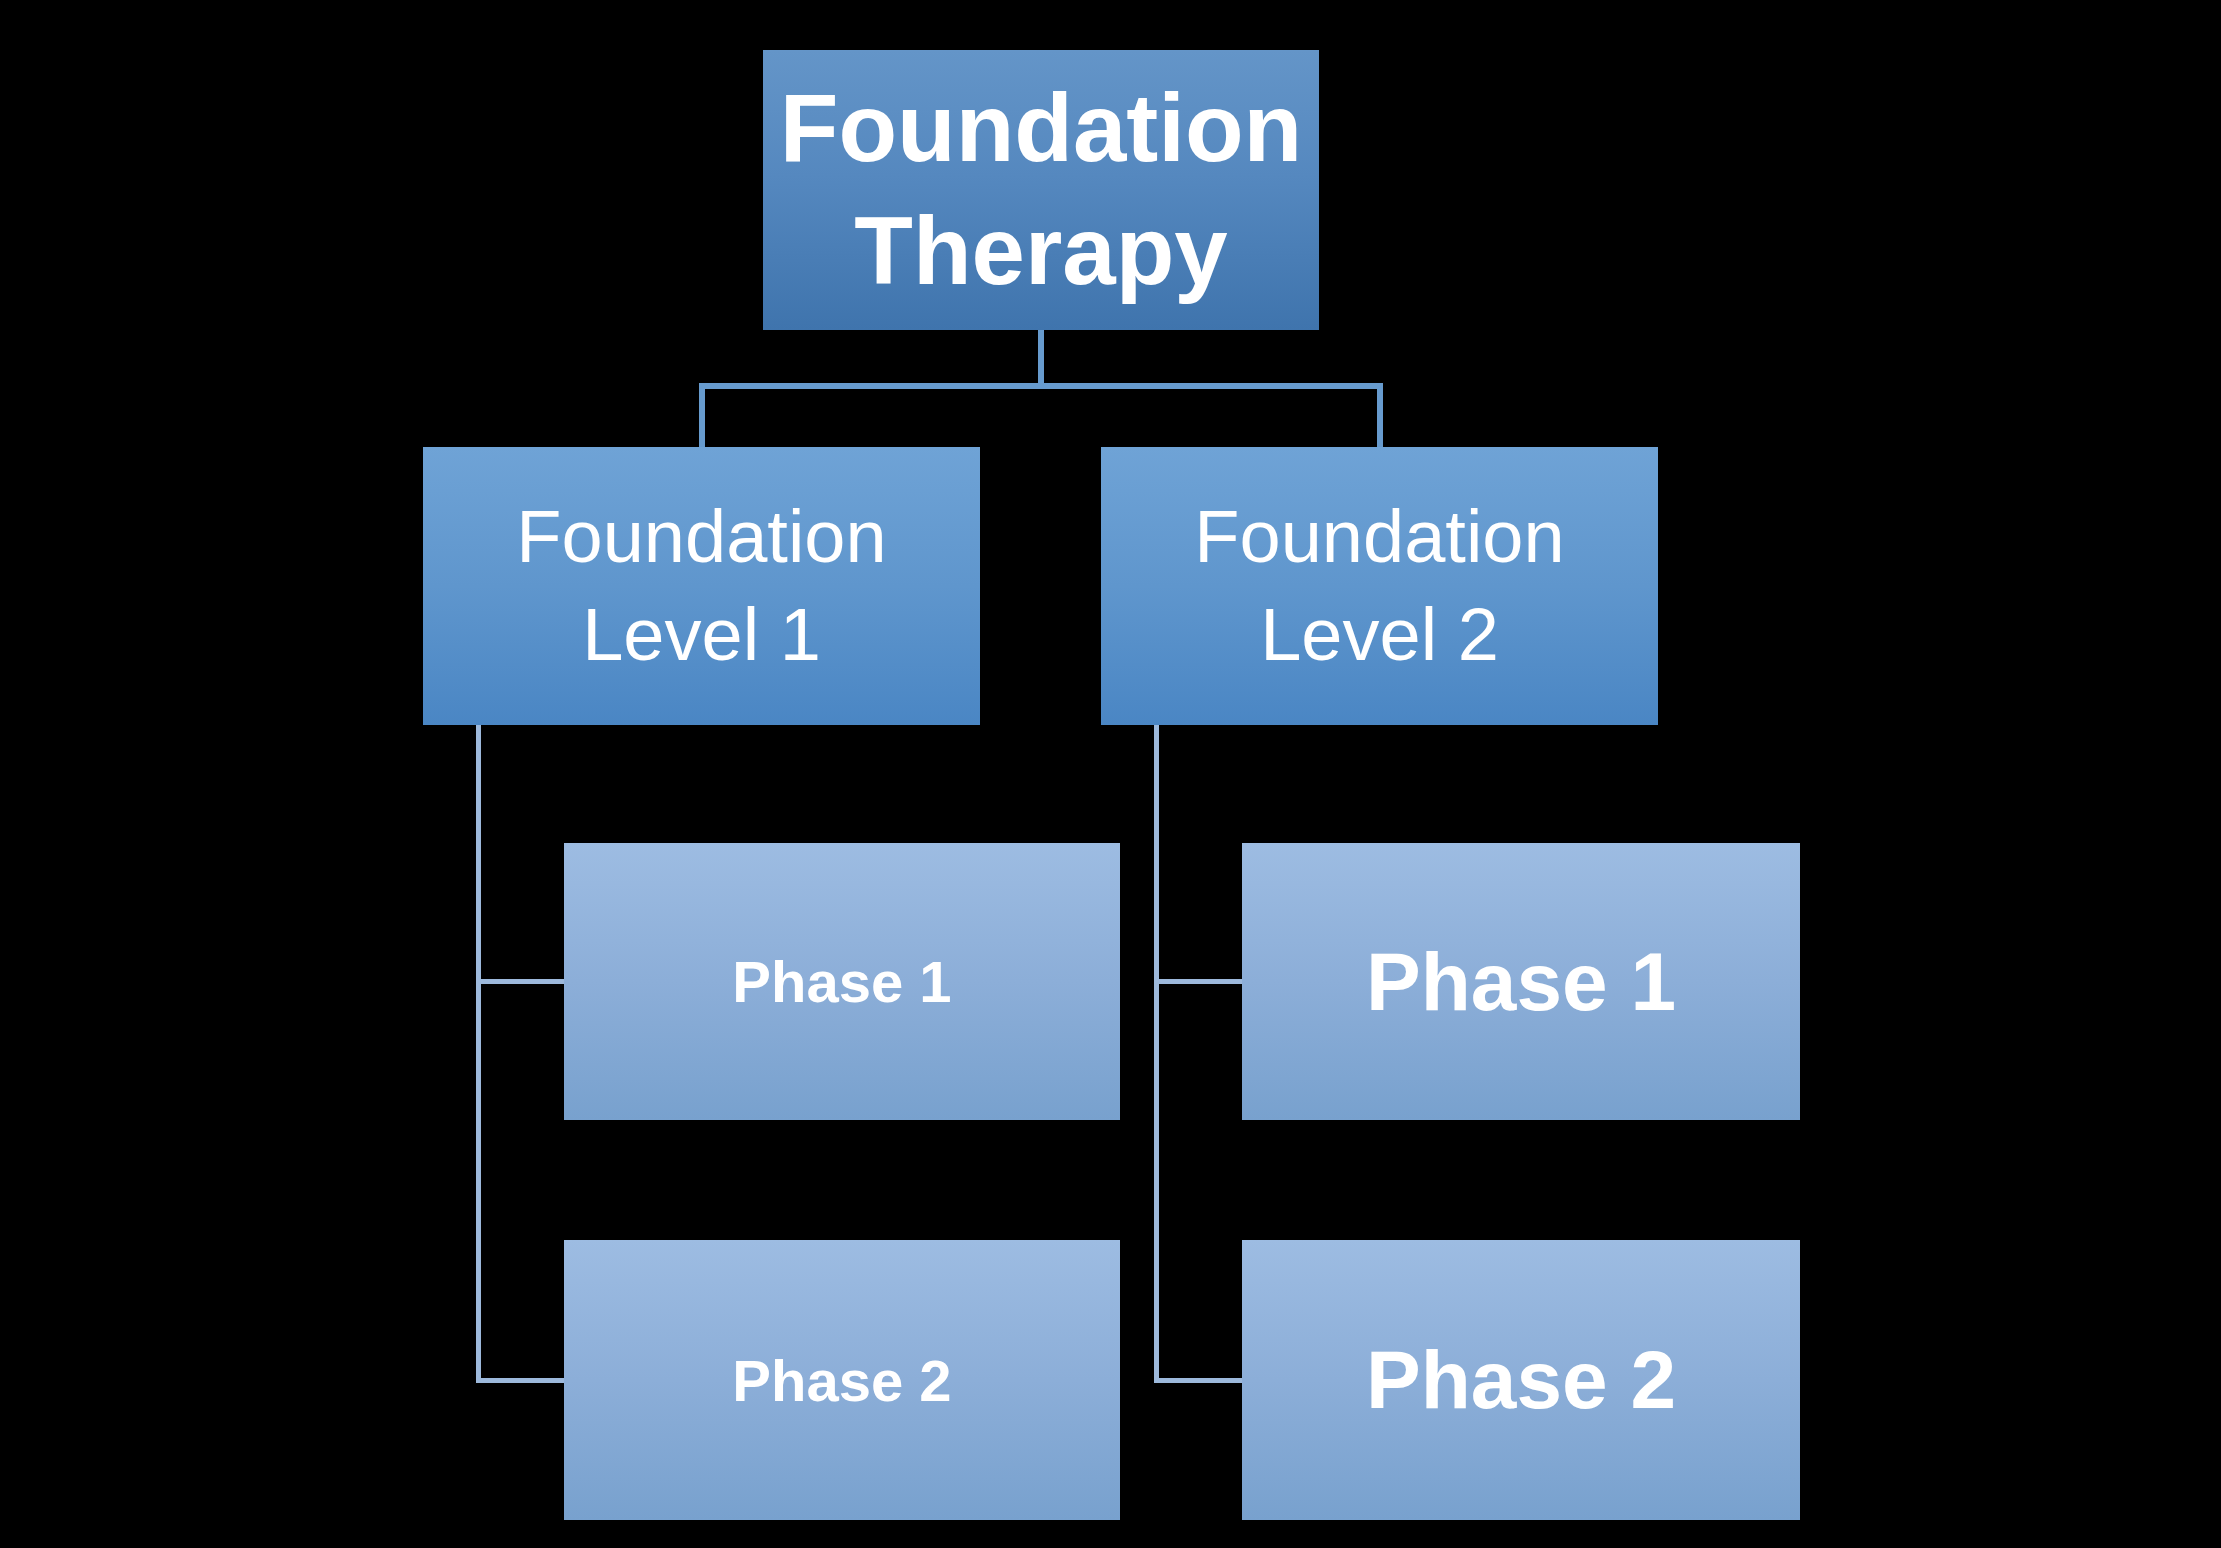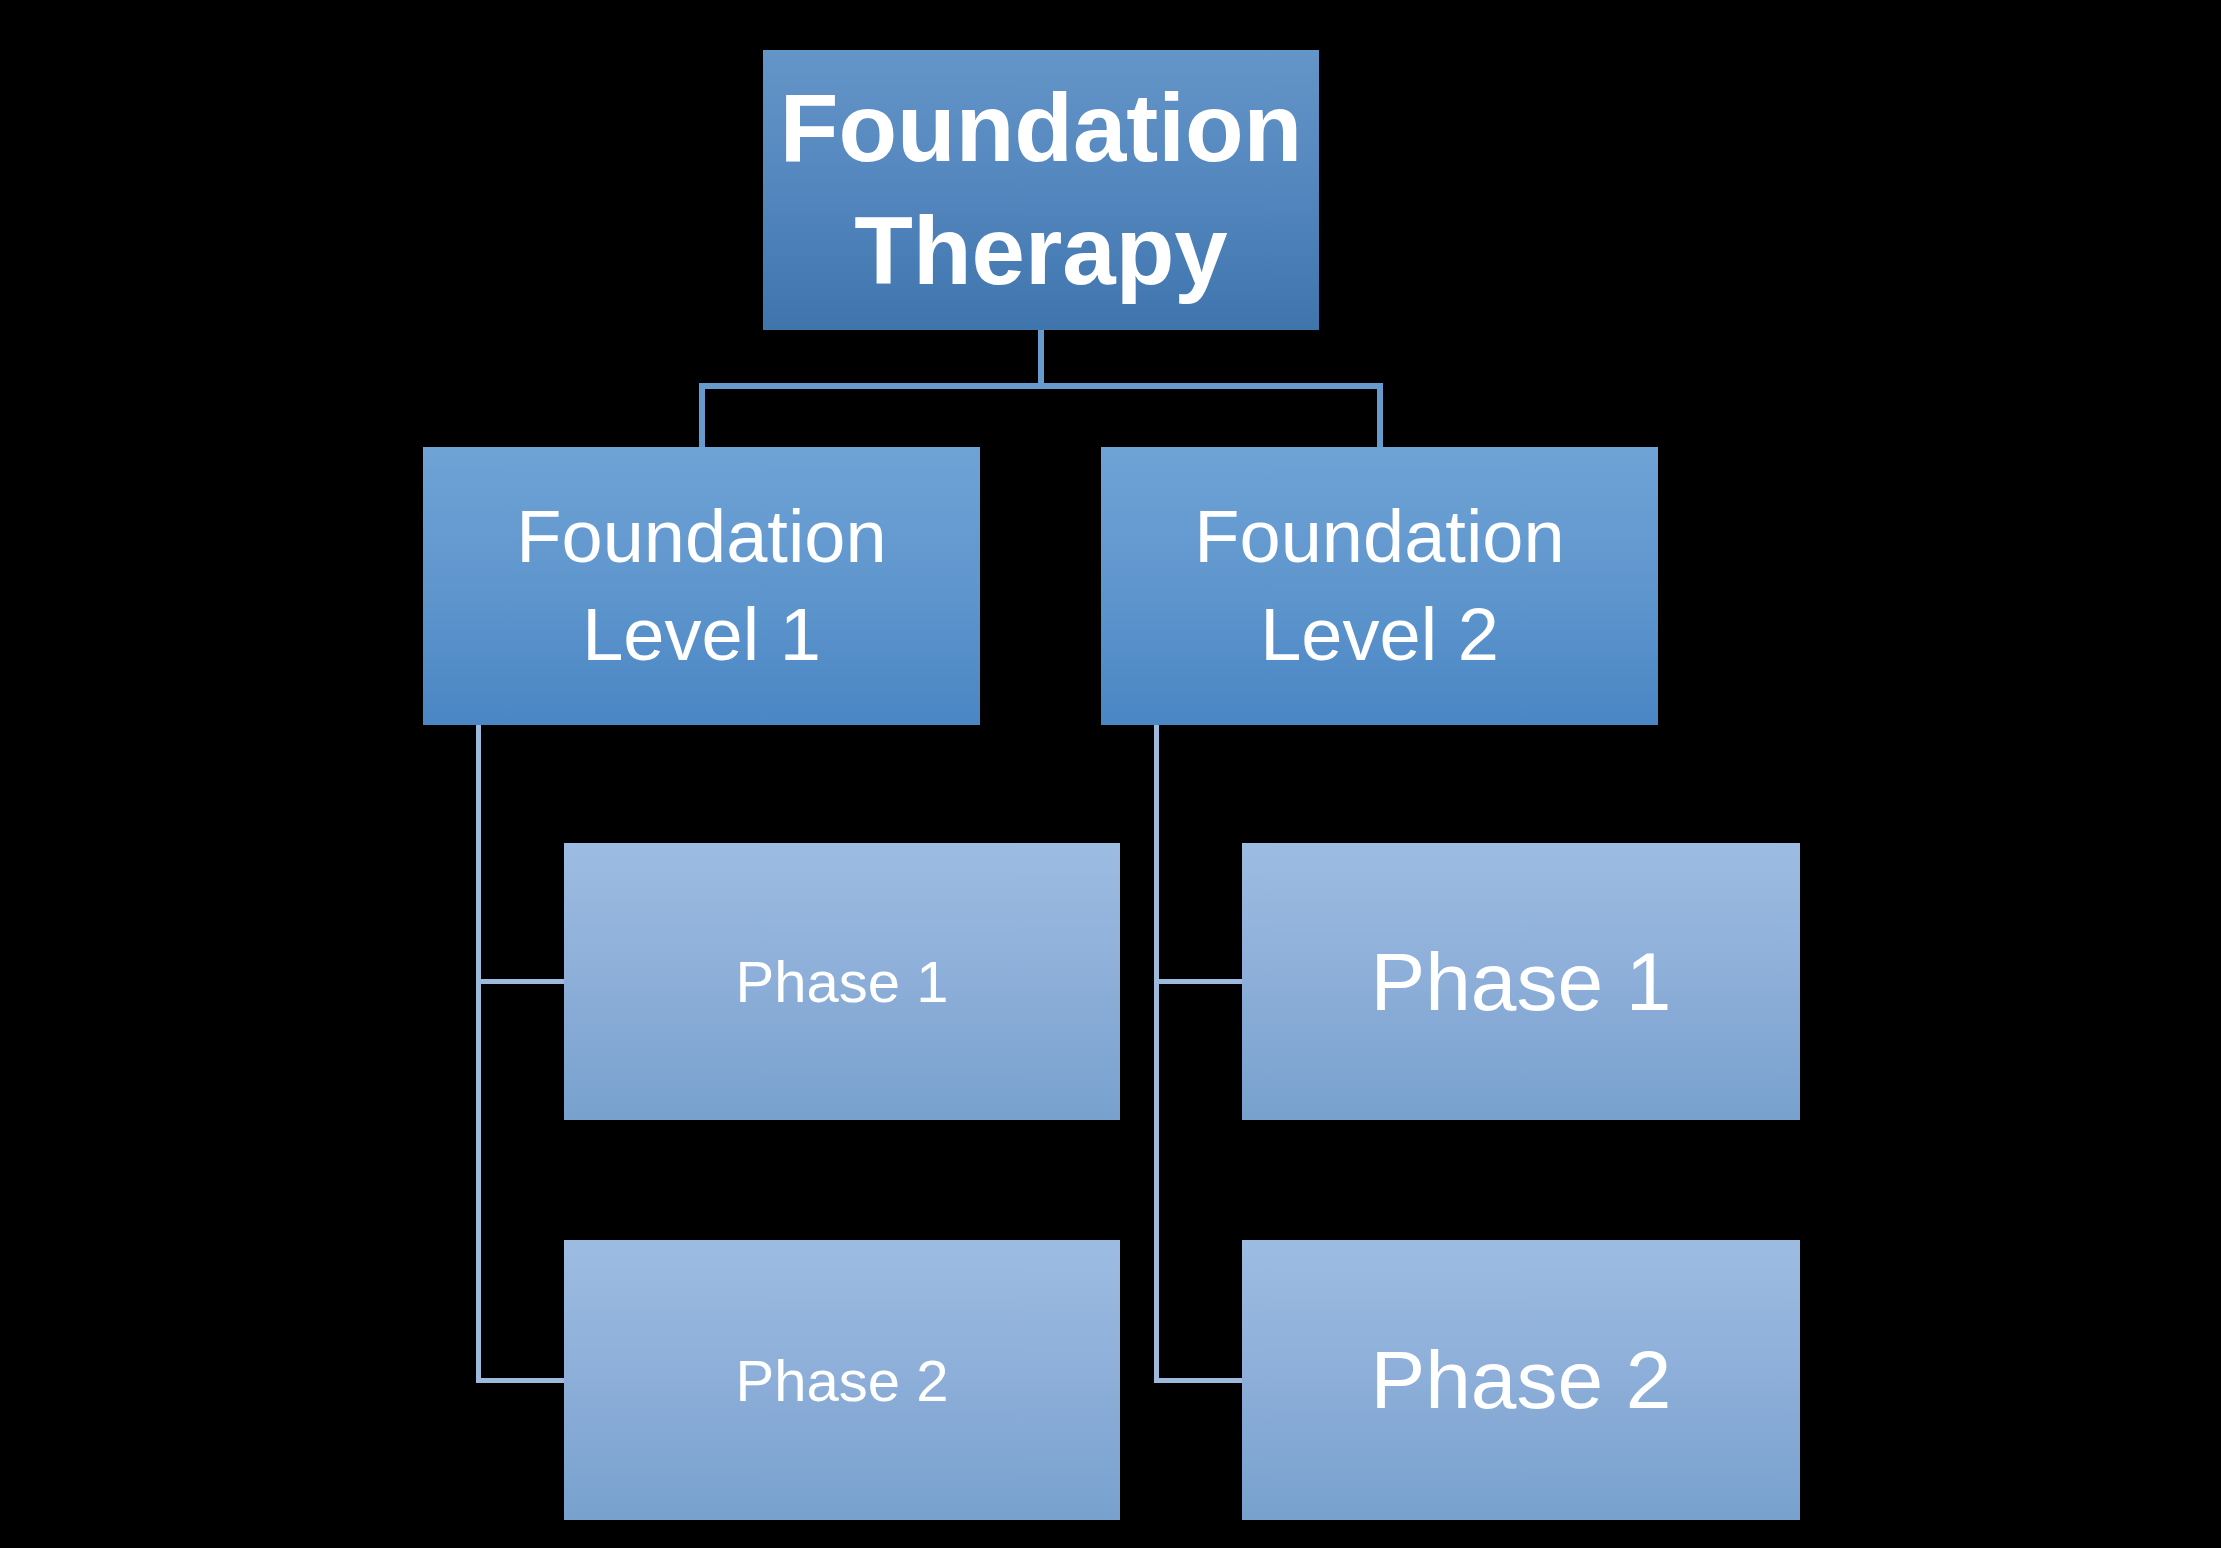--- a/index.html
+++ b/index.html
@@ -36,21 +36,21 @@
   .node-level {
     background: linear-gradient(180deg, #6fa3d6 0%, #5f96cd 50%, #4a86c4 100%);
     font-size: 74px;
     font-weight: 400;
     line-height: 1.33;
   }
   .node-level-1 { left: 423px;  top: 447px; width: 557px; height: 278px; }
   .node-level-2 { left: 1101px; top: 447px; width: 557px; height: 278px; }
   .node-phase {
     background: linear-gradient(180deg, #9dbce2 0%, #8caed8 50%, #78a1ce 100%);
-    font-weight: 400;
+    font-weight: 700;
   }
   .phase-small { font-size: 58px; }
   .phase-large { font-size: 82px; }
   .node-phase-l1 { left: 564px;  top: 843px;  width: 556px; height: 277px; }
   .node-phase-l2 { left: 564px;  top: 1240px; width: 556px; height: 280px; }
   .node-phase-r1 { left: 1242px; top: 843px;  width: 558px; height: 277px; }
   .node-phase-r2 { left: 1242px; top: 1240px; width: 558px; height: 280px; }
   .connector {
     position: absolute;
   }

